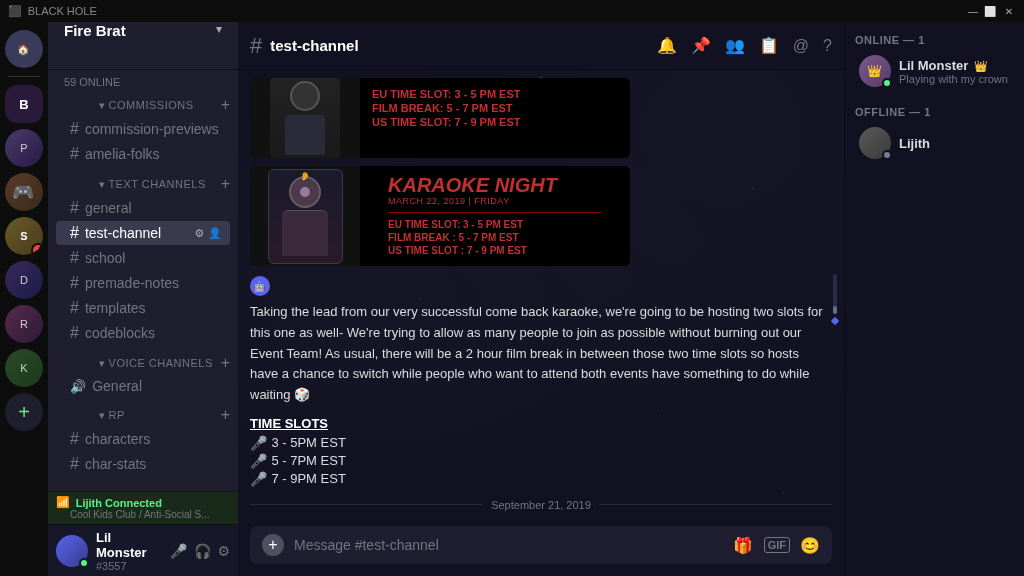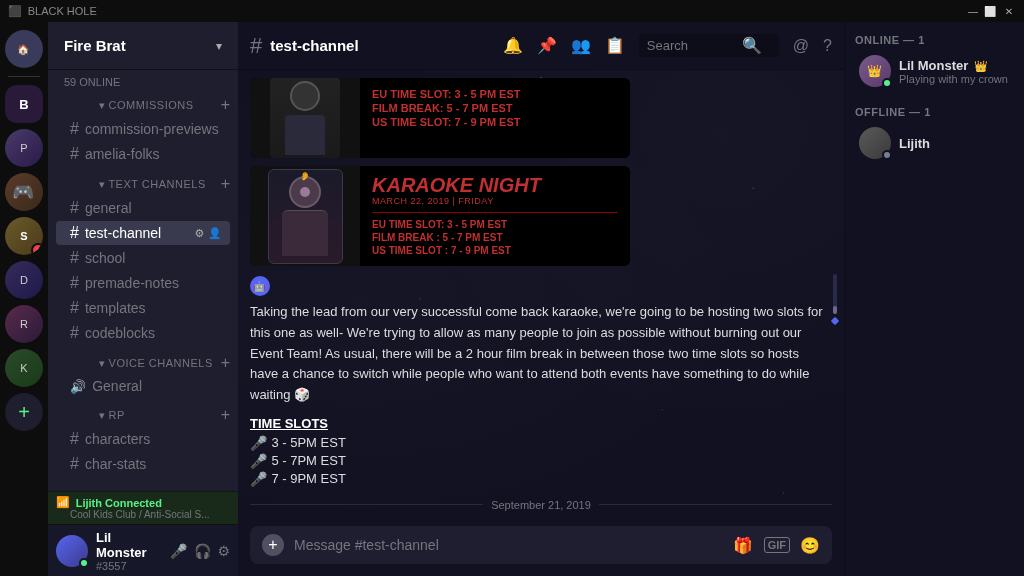--- a/index.html
+++ b/index.html
@@ -113,21 +113,20 @@
     .sidebar {
       width: 190px;
       background: #1e1e2e;
       display: flex;
       flex-direction: column;
       flex-shrink: 0;
     }
     .sidebar-header {
       height: 48px;
       display: flex;
-      align-items: center;
       justify-content: space-between;
       padding: 0 16px;
       border-bottom: 1px solid #111;
       cursor: pointer;
     }
     .sidebar-header-name {
       font-weight: 700;
       color: #fff;
       font-size: 15px;
     }
@@ -613,24 +612,20 @@
   <div class="main">
 
     <div class="chat-header">
       <span class="hash" style="color:#72767d;font-size:22px;font-weight:300;">#</span>
       <span class="chat-header-name">test-channel</span>
       <div class="chat-header-icons">
         <span class="chat-header-icon">🔔</span>
         <span class="chat-header-icon" style="color:#ed4245;">📌</span>
         <span class="chat-header-icon">👥</span>
         <span class="chat-header-icon">📋</span>
-        <div class="search-bar">
-          <input type="text" placeholder="Search" style="">
-          <span style="color:#72767d;">🔍</span>
-        </div>
         <span class="chat-header-icon">@</span>
         <span class="chat-header-icon">?</span>
       </div>
     </div>
 
     <div class="chat-messages">
 
       <div class="karaoke-graphic" style="margin-bottom:8px;position:relative;">
         <div style="background:#000;display:flex;align-items:stretch;">
           <div style="width:110px;min-height:70px;background:#111;display:flex;align-items:center;justify-content:center;flex-shrink:0;overflow:hidden;position:relative;">
@@ -652,21 +647,21 @@
         <div style="background:#000;display:flex;align-items:stretch;">
           <div style="width:110px;min-height:100px;background:#111;display:flex;align-items:center;justify-content:center;flex-shrink:0;overflow:hidden;">
             <div style="width:75px;height:95px;background:linear-gradient(180deg,#1a1a2a 0%,#2a1a2a 100%);border-radius:6px;display:flex;align-items:center;justify-content:center;flex-direction:column;position:relative;border:1px solid #3a3a4a;">
               <div style="width:32px;height:32px;background:#4a3a4a;border-radius:50%;margin-bottom:2px;border:2px solid #6a5a6a;display:flex;align-items:center;justify-content:center;">
                 <div style="width:10px;height:10px;background:#9a7a9a;border-radius:50%;"></div>
               </div>
               <div style="width:46px;height:46px;background:#3a2a3a;border-radius:6px 6px 0 0;border-top:1px solid #5a4a5a;"></div>
               <div style="position:absolute;top:2px;left:50%;transform:translateX(-50%);font-size:8px;">👂</div>
             </div>
           </div>
-          <div style="flex:1;padding:8px 12px;background:#000;">
+          <div style="flex:1;padding:8px 28px;background:#000;">
             <div style="color:#c03030;font-size:20px;font-weight:900;font-style:italic;text-transform:uppercase;line-height:1.1;">KARAOKE NIGHT</div>
             <div style="color:#c03030;font-size:9px;margin-bottom:6px;letter-spacing:0.5px;">MARCH 22, 2019 | FRIDAY</div>
             <div style="height:1px;background:#8a0000;margin-bottom:6px;"></div>
             <div style="color:#c03030;font-size:10px;font-weight:700;margin:2px 0;">EU TIME SLOT: 3 - 5 PM EST</div>
             <div style="color:#c03030;font-size:10px;font-weight:700;margin:2px 0;">FILM BREAK : 5 - 7 PM EST</div>
             <div style="color:#c03030;font-size:10px;font-weight:700;margin:2px 0;">US TIME SLOT : 7 - 9 PM EST</div>
           </div>
         </div>
       </div>
 

